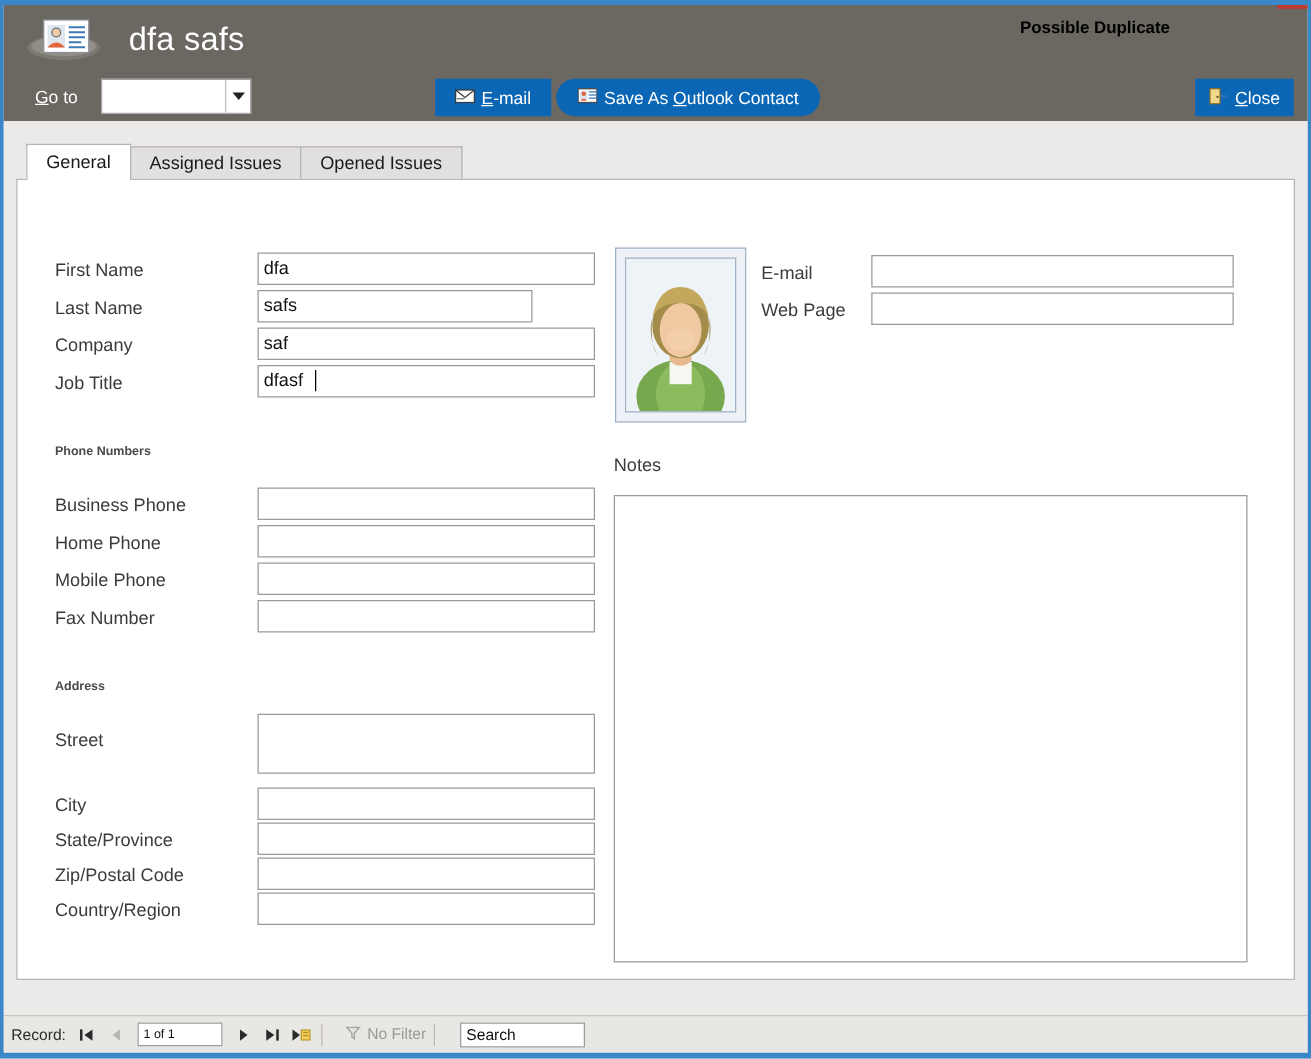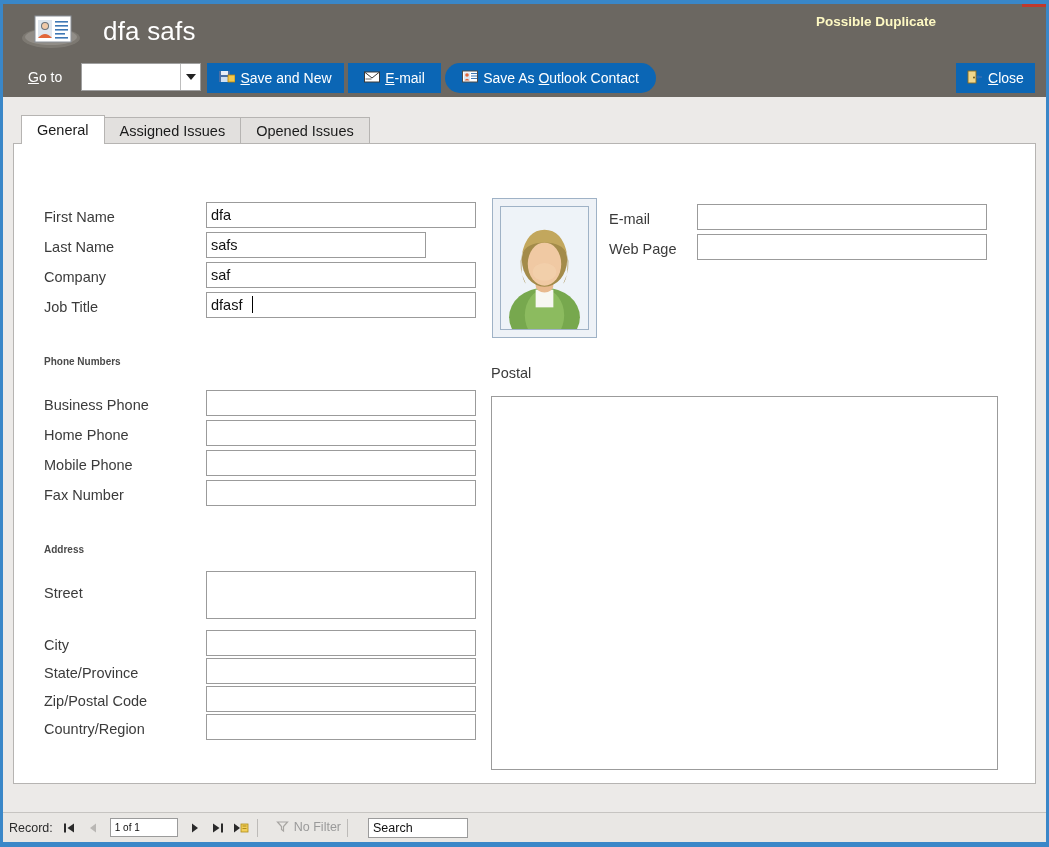--- a/index.html
+++ b/index.html
@@ -43,21 +43,21 @@
     left: 100px; top: 12px;
     font-size: 26px;
     color: #ffffff;
     font-weight: 400;
     letter-spacing: 0.2px;
     white-space: nowrap;
   }
   .dup-warning {
     position: absolute;
     right: 110px; top: 10px;
-    color: #fef9c3;
+    color: #000000;
     font-weight: bold;
     font-size: 13.5px;
     white-space: nowrap;
   }
 
   
   .goto-label {
     position: absolute;
     left: 25px; top: 65px;
     color: #ffffff;
@@ -278,31 +278,20 @@
 
     <div class="goto-label"><u>G</u><span>o to</span></div>
 
     <div class="goto-combo">
       <input class="field" style="border: none; width: 100%; font-family: &quot;Liberation Sans&quot;, sans-serif; font-size: 14px; padding: 0px 4px; outline: none;" value="">
       <div class="arrowbox">
           <div class="chev"></div>
         </div>
     </div>
 
-    <div class="tbtn" id="btn-save-new">
-      <span class="mini-icon">
-        <svg width="16" height="14" viewBox="0 0 16 14">
-          <rect x="0" y="1" width="11" height="11" fill="#4a6fa5"></rect>
-          <rect x="2" y="1" width="7" height="4" fill="#e8eef7"></rect>
-          <rect x="2" y="7" width="7" height="5" fill="#cfe0f2"></rect>
-          <rect x="9" y="5" width="7" height="7" fill="#f2c94c" stroke="#b8860b" stroke-width="0.8"></rect>
-        </svg>
-      </span>
-      <span><u>S</u><span>ave and New</span></span>
-    </div>
 
     <div class="tbtn" id="btn-email">
       <span class="mini-icon">
         <svg width="16" height="12" viewBox="0 0 16 12">
           <rect x="0.5" y="1" width="15" height="10" fill="#ffffff" stroke="#3a3a3a" stroke-width="1"></rect>
           <path d="M0.5 1 L8 7 L15.5 1" fill="none" stroke="#3a3a3a" stroke-width="1"></path>
           <rect x="1.5" y="7.5" width="6" height="1" fill="#6a6a6a"></rect>
         </svg>
       </span>
       <span><u>E</u><span>-mail</span></span>
@@ -409,21 +398,21 @@
 
       <div class="lbl" style="left:30px;top:521px;">State/Province</div>
       <input class="inp" style="left: 192px; top: 514px; width: 270px; height: 25px;" value="">
 
       <div class="lbl" style="left:30px;top:549px;">Zip/Postal Code</div>
       <input class="inp" style="left: 192px; top: 542px; width: 270px; height: 25px;" value="">
 
       <div class="lbl" style="left:30px;top:577px;">Country/Region</div>
       <input class="inp" style="left: 192px; top: 570px; width: 270px; height: 25px;" value="">
 
-      <div class="lbl" style="left:477px;top:221px;">Postal</div>
+      <div class="lbl" style="left:477px;top:221px;">Notes</div>
       <textarea class="inp area" style="left: 477px; top: 252px; width: 507px; height: 374px;"></textarea>
 
     </div>
   </div>
 
   <div class="statusbar">
     <span class="rec-label">Record:</span>
 
     <div class="navbtn">
       <svg width="13" height="12" viewBox="0 0 13 12">

